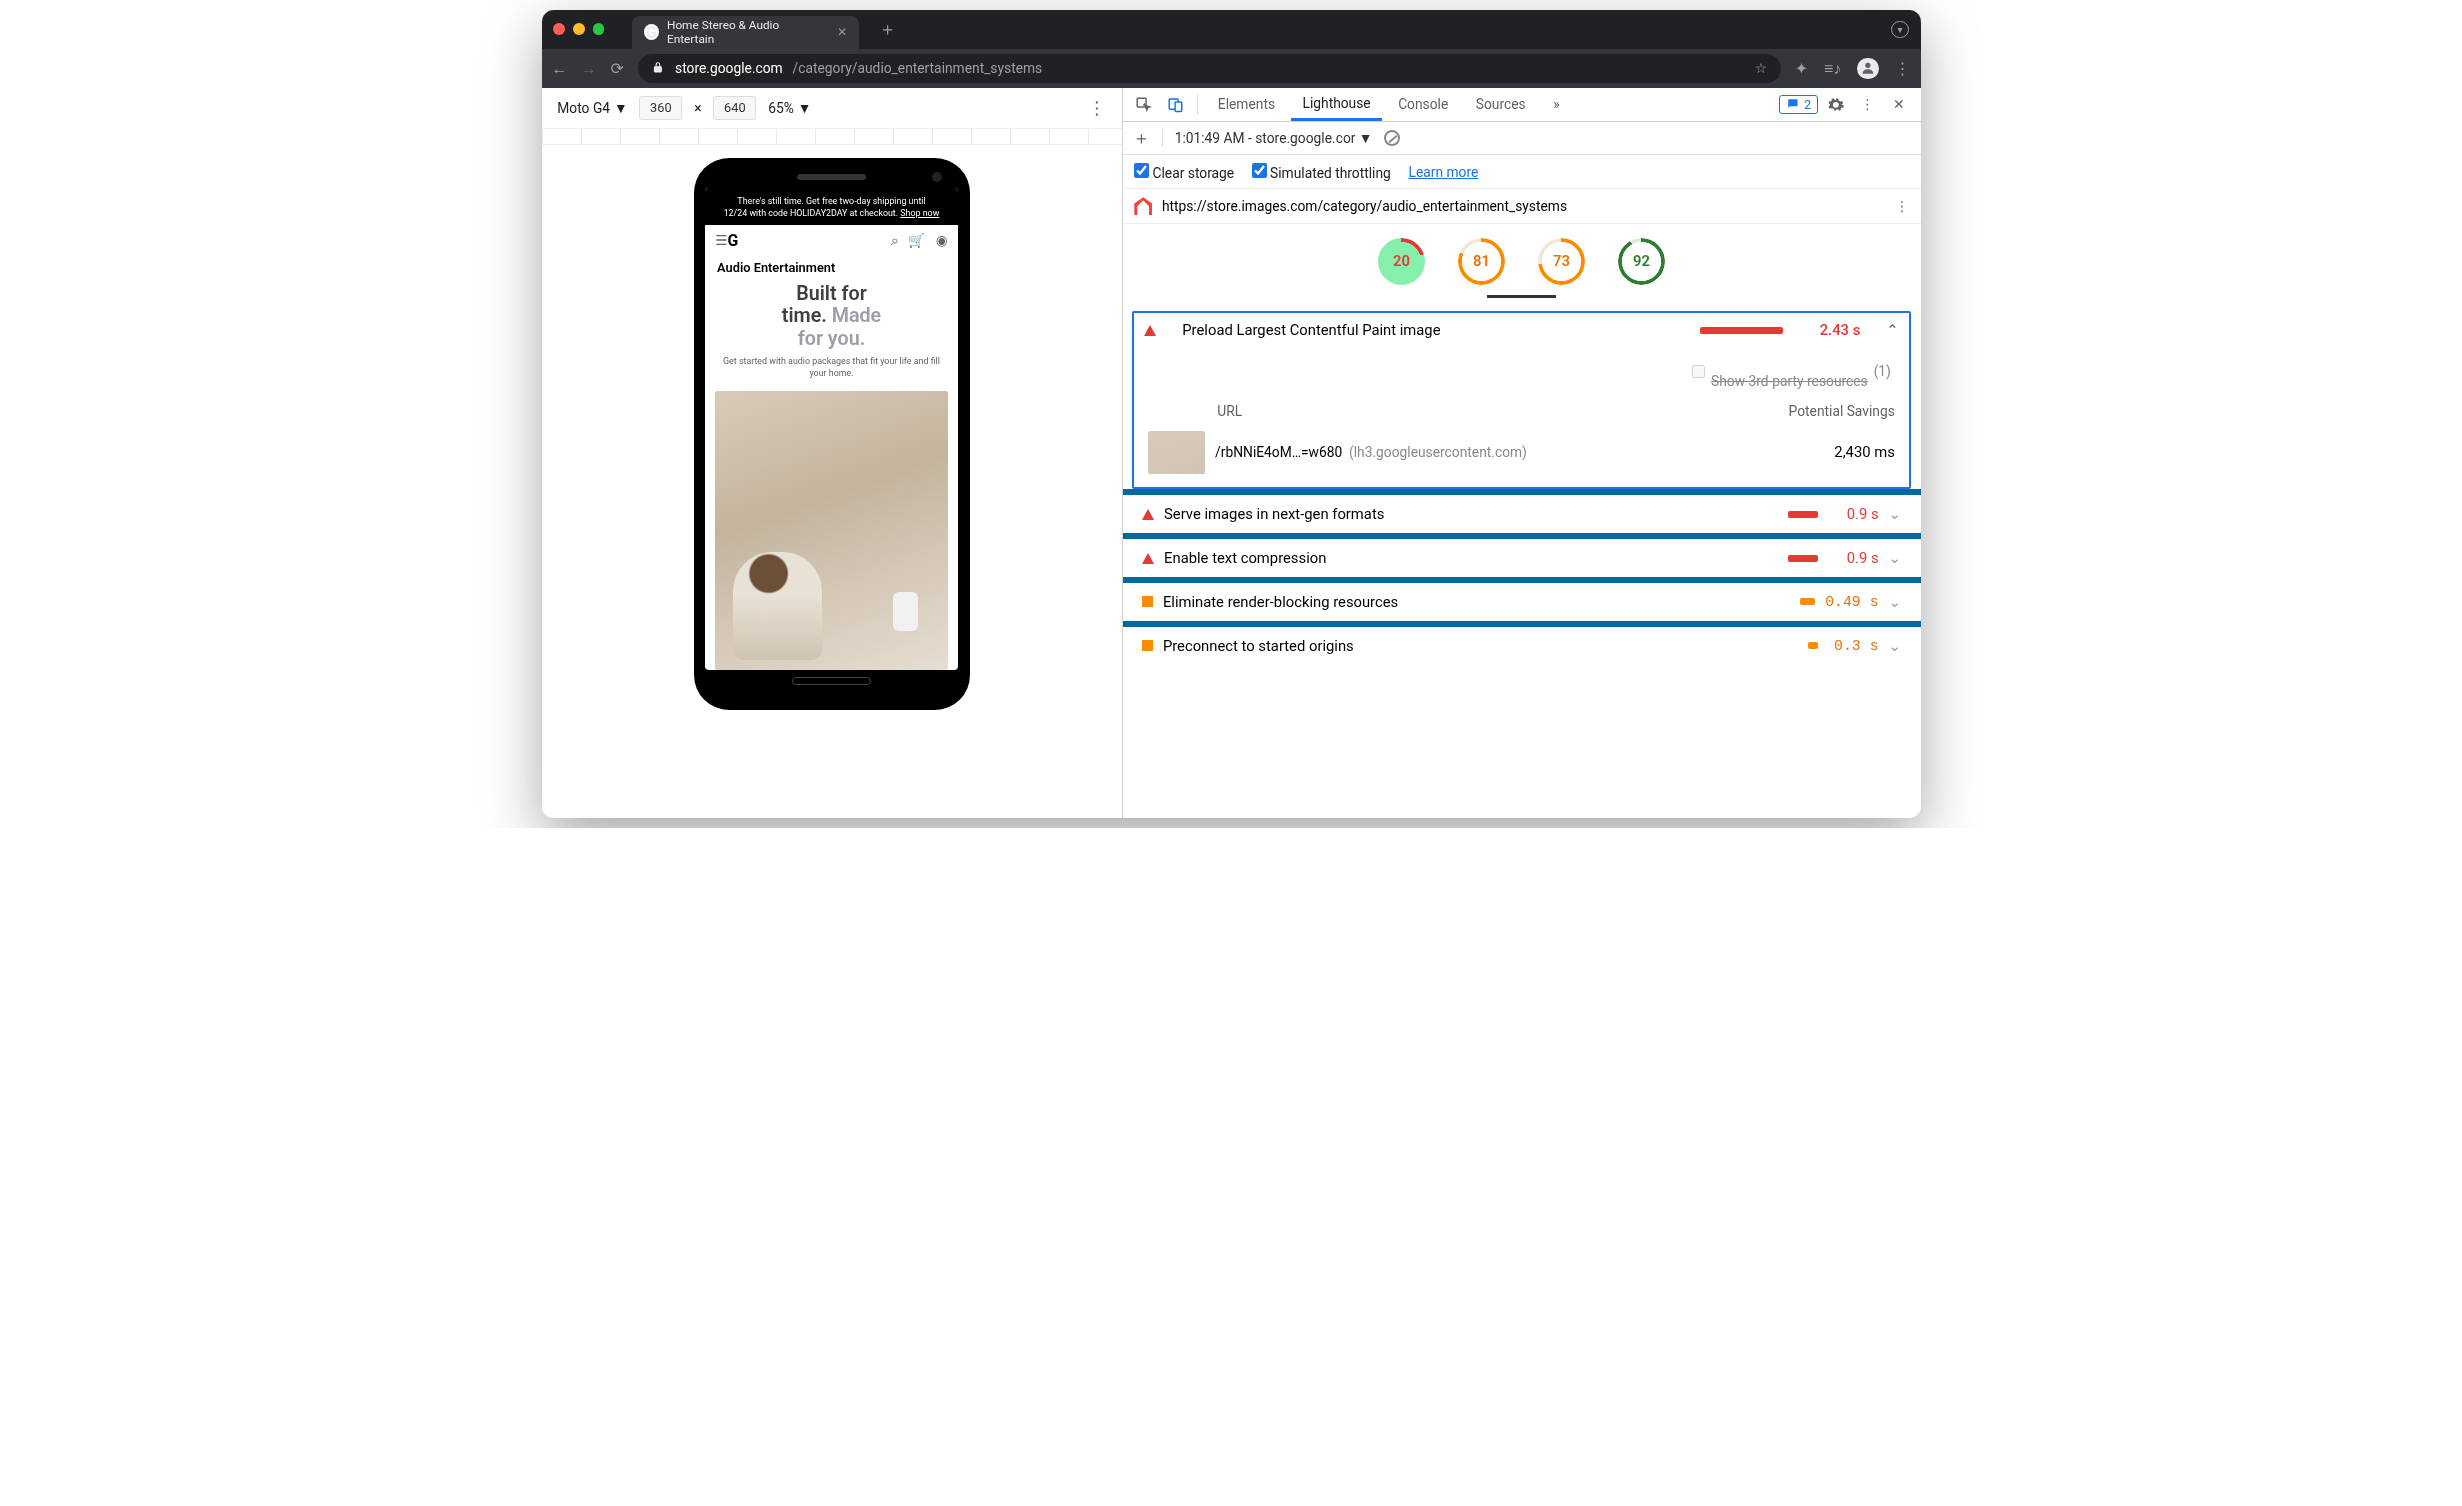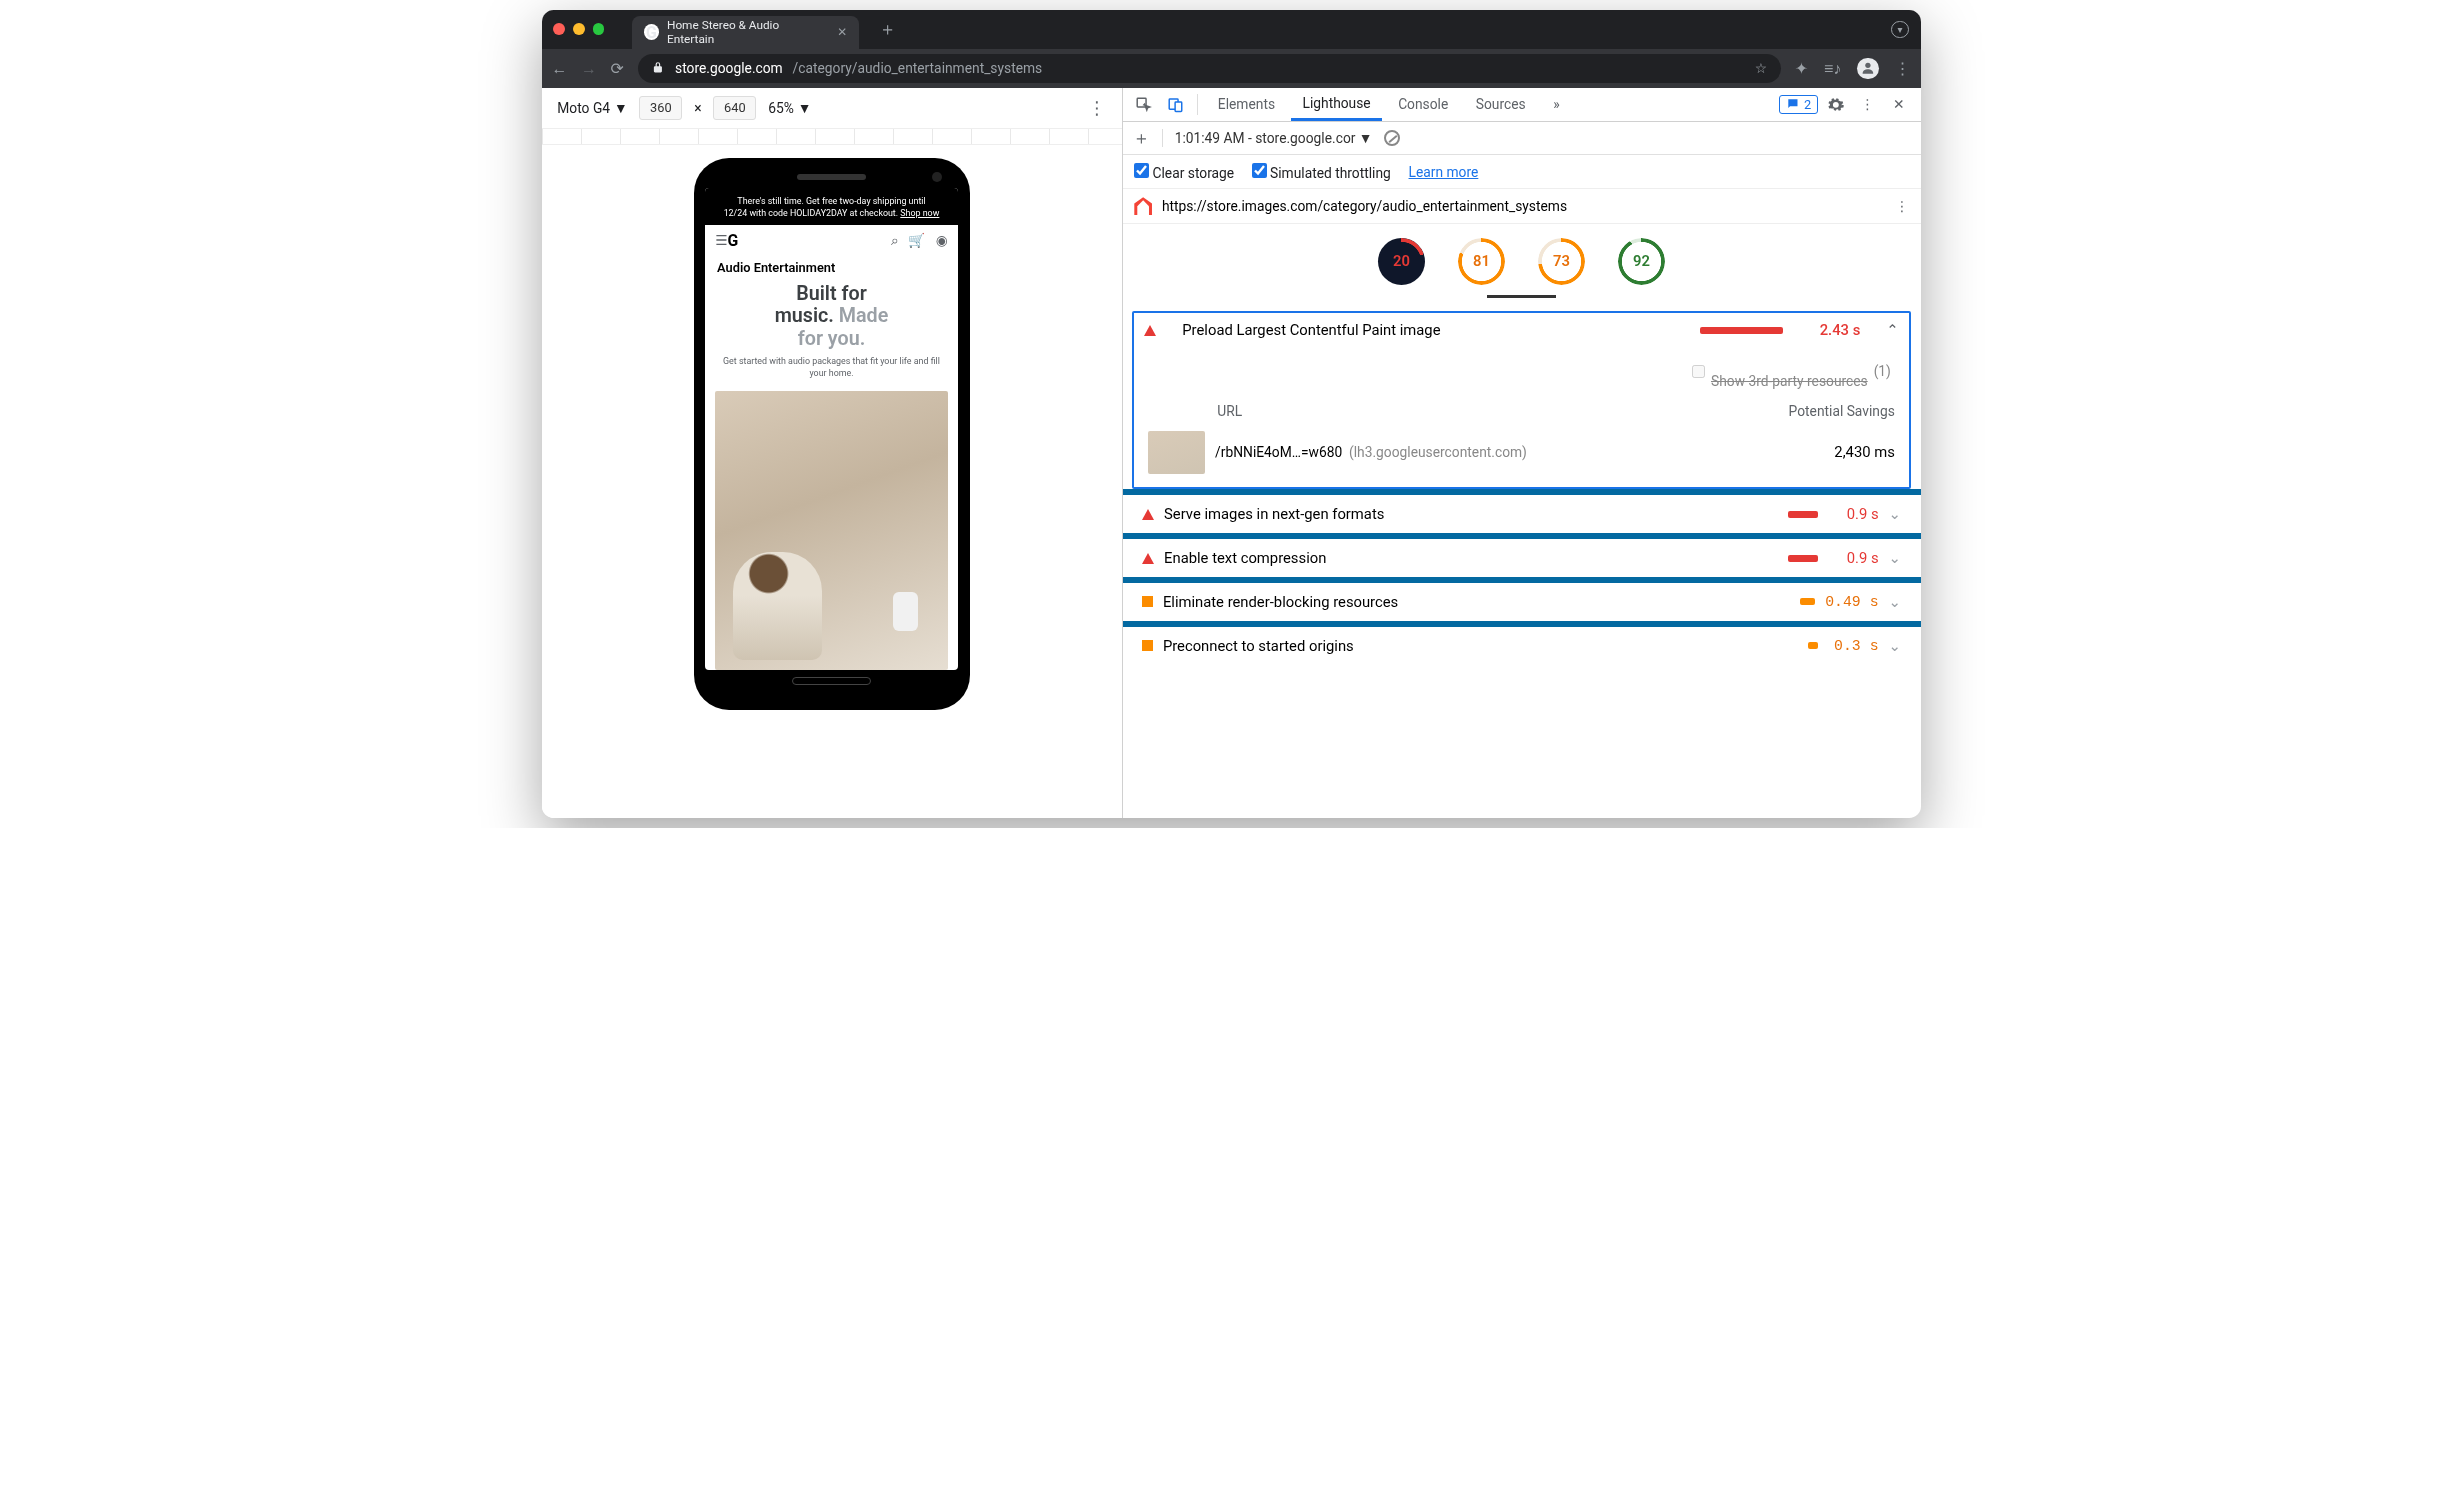--- a/index.html
+++ b/index.html
@@ -61,21 +61,21 @@
   .lh-opts input{width:14.8px;height:14.8px;accent-color:#1a73e8;}
   .lh-opts a{color:#1a73e8;text-decoration:underline;}
   .lh-url{display:flex;align-items:center;gap:9.9px;padding:7.9px 11.8px;font-size:13.8px;border-bottom:1px solid #eee;}
   .lh-url .lhlogo{width:17.7px;height:17.7px;background:#F44336;clip-path:polygon(50% 0,100% 35%,100% 100%,0 100%,0 35%);position:relative;}
   .lh-url .lhlogo::after{content:"";position:absolute;inset:3px 3px 0;background:#fff;clip-path:polygon(50% 0,100% 40%,100% 100%,0 100%,0 40%);} 
   .lh-url .kebab{margin-left:auto;color:#5f6368;}
   .scores{display:flex;justify-content:center;gap:33px;padding:13.8px 0 9.9px;}
   .ring{width:47px;height:47px;border-radius:50%;display:flex;align-items:center;justify-content:center;font-size:14.8px;font-weight:600;position:relative;}
   .ring::before{content:"";position:absolute;inset:0;border-radius:50%;}
   .ring span{position:relative;}
-  .r-red{color:#E53935;background:#0f172a;}
+  .r-red{color:#E53935;background:#86efac;}
   .r-red::before{background:conic-gradient(#E53935 0 72deg,transparent 0);-webkit-mask:radial-gradient(circle,transparent 58%,#000 60%);mask:radial-gradient(circle,transparent 58%,#000 60%);}
   .r-org{color:#E8710A;}
   .r-org::before{background:conic-gradient(#FB8C00 0 var(--deg),#f2e6d6 0);-webkit-mask:radial-gradient(circle,transparent 58%,#000 60%);mask:radial-gradient(circle,transparent 58%,#000 60%);}
   .r-grn{color:#2E7D32;}
   .r-grn::before{background:conic-gradient(#2E7D32 0 var(--deg),#dcecdc 0);-webkit-mask:radial-gradient(circle,transparent 58%,#000 60%);mask:radial-gradient(circle,transparent 58%,#000 60%);}
   .score-underline{width:69px;height:3px;background:#333;margin:0 auto 7.9px;}
   .audit-open{margin:5.9px 9.9px 0;border:2px solid #1a73e8;border-radius:2px;}
   .audit-hdr{display:flex;align-items:center;gap:26px;padding:7.9px 9.9px;font-size:14.8px;}
   .tri{width:0;height:0;border-left:6.9px solid transparent;border-right:6.9px solid transparent;}
   .tri.red{border-bottom:11.8px solid #E53935;}
@@ -176,21 +176,21 @@
               <span class="glogo">G</span>
               <span style="flex:1"></span>
               <span class="ico">⌕</span>
               <span class="ico" style="margin:0 9.9px">🛒</span>
               <span class="ico">◉</span>
             </div>
             <div class="s-title">Audio Entertainment</div>
             <div class="hero">
               <div class="h1">
                 <span>Built for</span><br>
-                <span>music.</span><span class="gray"> Made</span><br>
+                <span>time.</span><span class="gray"> Made</span><br>
                 <span class="gray">for you.</span>
               </div>
               <div class="sub">Get started with audio packages that fit your life and fill your home.</div>
             </div>
             <div class="hero-img"></div>
           </div>
           <div class="homebtn"></div>
         </div>
       </div>
     </div>

